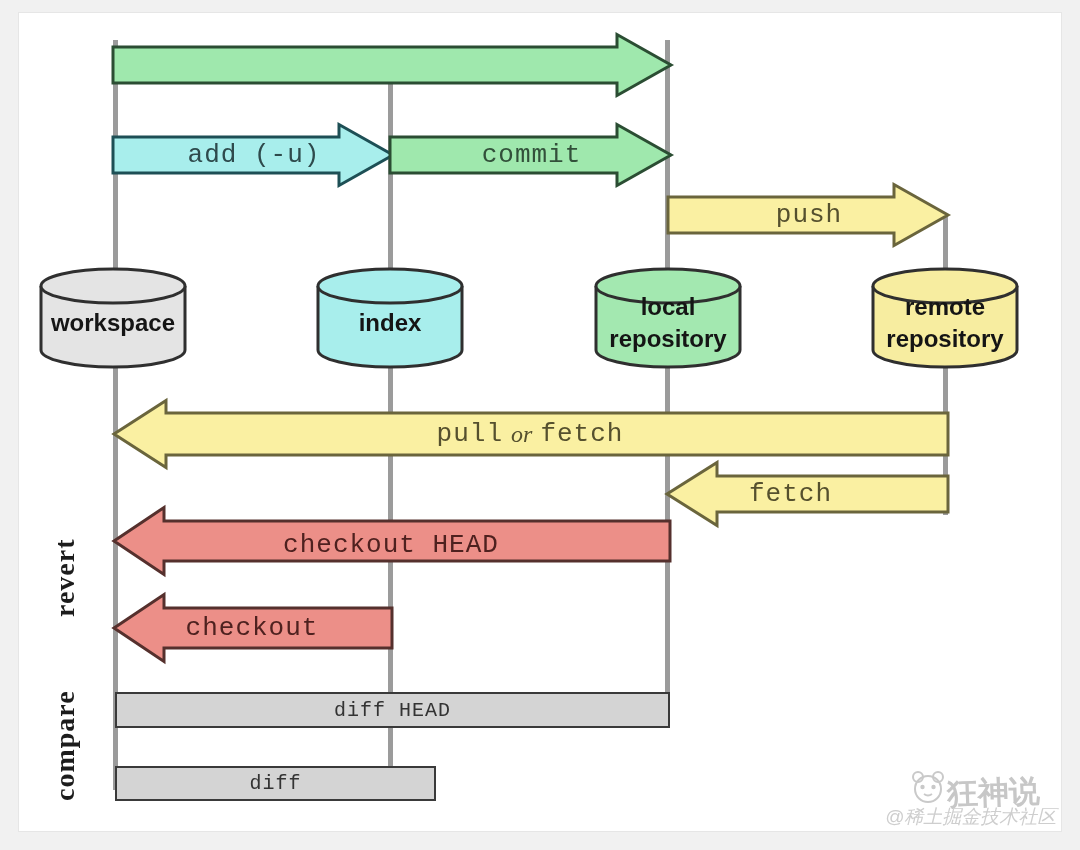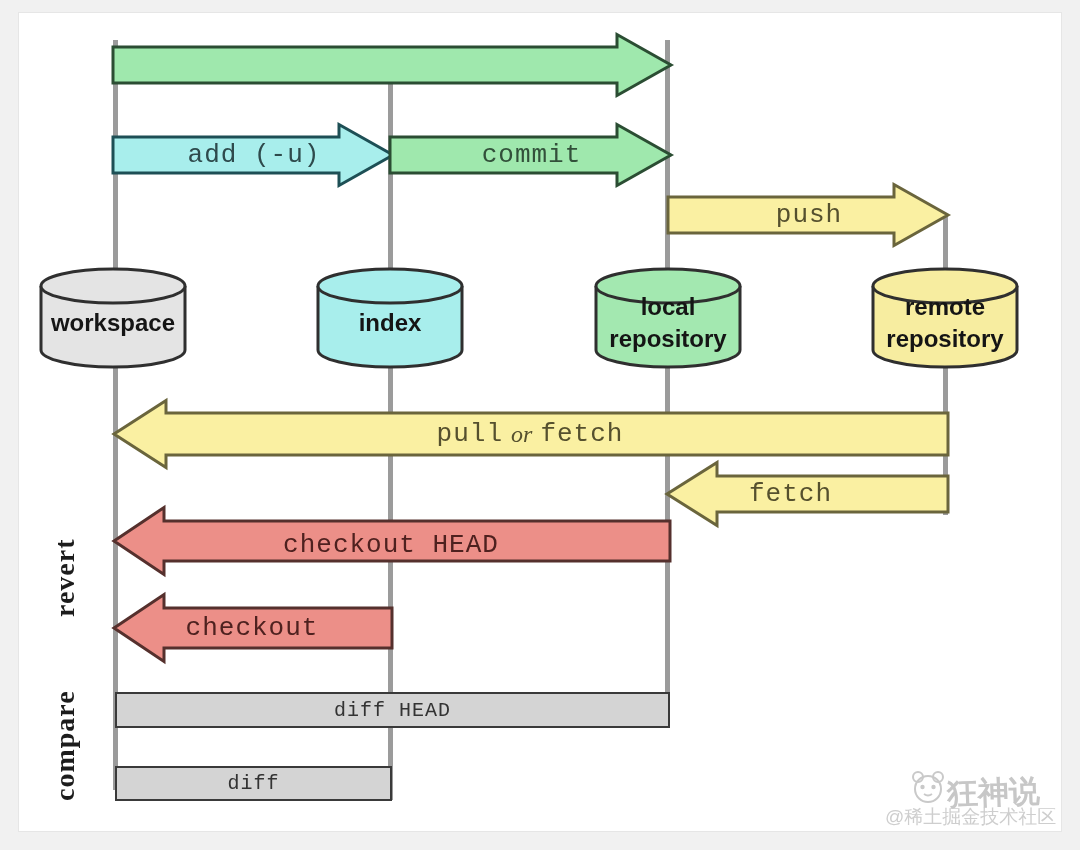--- a/index.html
+++ b/index.html
@@ -69,21 +69,21 @@
   }
   
   .watermark { position:absolute; z-index:4; }
   .wm-brand {
     position:absolute; left:62px; top:0; font-size:31px; font-weight:bold;
     color:#c7c7c7; white-space:nowrap; transform:rotate(-2deg);
     font-family:"Liberation Sans", sans-serif;
   }
   .wm-community {
     position:absolute; left:0; top:32px; font-size:19px; color:#cecece;
-    white-space:nowrap; font-family:"Liberation Sans", sans-serif;
+    white-space:nowrap; font-family:"Liberation Sans", sans-serif;font-style:italic;
   }
   .wm-icon { position:absolute; left:22px; top:-2px; }
 </style>
 </head>
 <body>
 
 <div class="page">
   <div class="panel"></div>
 
   <div class="vline" style="left:113px; top:40px;  height:750px;"></div>
@@ -161,21 +161,21 @@
   </svg>
   <div class="arrow-label t-red" style="left:112px; top:521px; width:558px; height:48px;">checkout HEAD</div>
 
   <svg class="arrow-svg" style="left:112px; top:593px;" width="280" height="70" viewBox="0 0 280 70">
     <polygon class="poly-red" points="280,15 52,15 52,1.5 2,35 52,68.5 52,55 280,55"></polygon>
   </svg>
   <div class="arrow-label t-red" style="left:112px; top:608px; width:280px; height:40px;">checkout</div>
 
   <div class="bar t-gray" style="left:115px; top:692px; width:555px; height:36px;">diff HEAD</div>
 
-  <div class="bar t-gray" style="left:115px; top:766px; width:277px; height:35px;">diff</div>
+  <div class="bar t-gray" style="left:115px; top:766px; width:321px; height:35px;">diff</div>
 
   <div class="side-label" style="left:40px; top:528px; width:50px; height:100px;">revert</div>
   <div class="side-label" style="left:40px; top:683px; width:50px; height:125px;">compare</div>
 
   <div class="watermark" style="left:885px; top:772px; width:190px; height:60px;">
     <svg class="wm-icon" width="42" height="34" viewBox="0 0 42 34">
       <circle cx="11" cy="7" r="5" fill="none" stroke="#c9c9c9" stroke-width="2"></circle>
       <circle cx="31" cy="7" r="5" fill="none" stroke="#c9c9c9" stroke-width="2"></circle>
       <circle cx="21" cy="19" r="13" fill="none" stroke="#c9c9c9" stroke-width="2"></circle>
       <circle cx="15.5" cy="17" r="2.2" fill="#c9c9c9"></circle>

